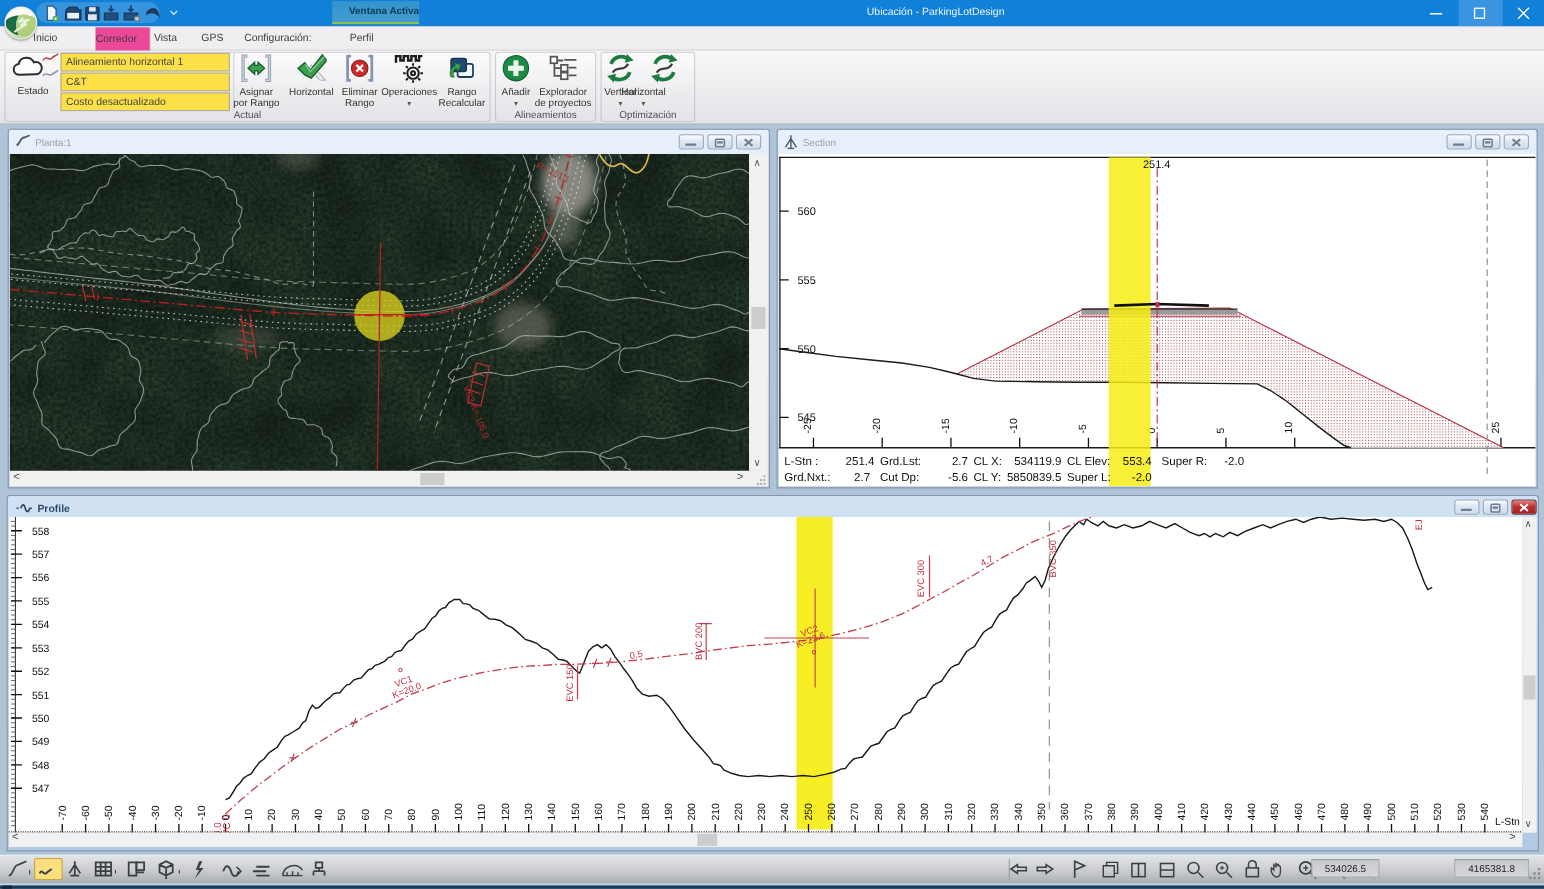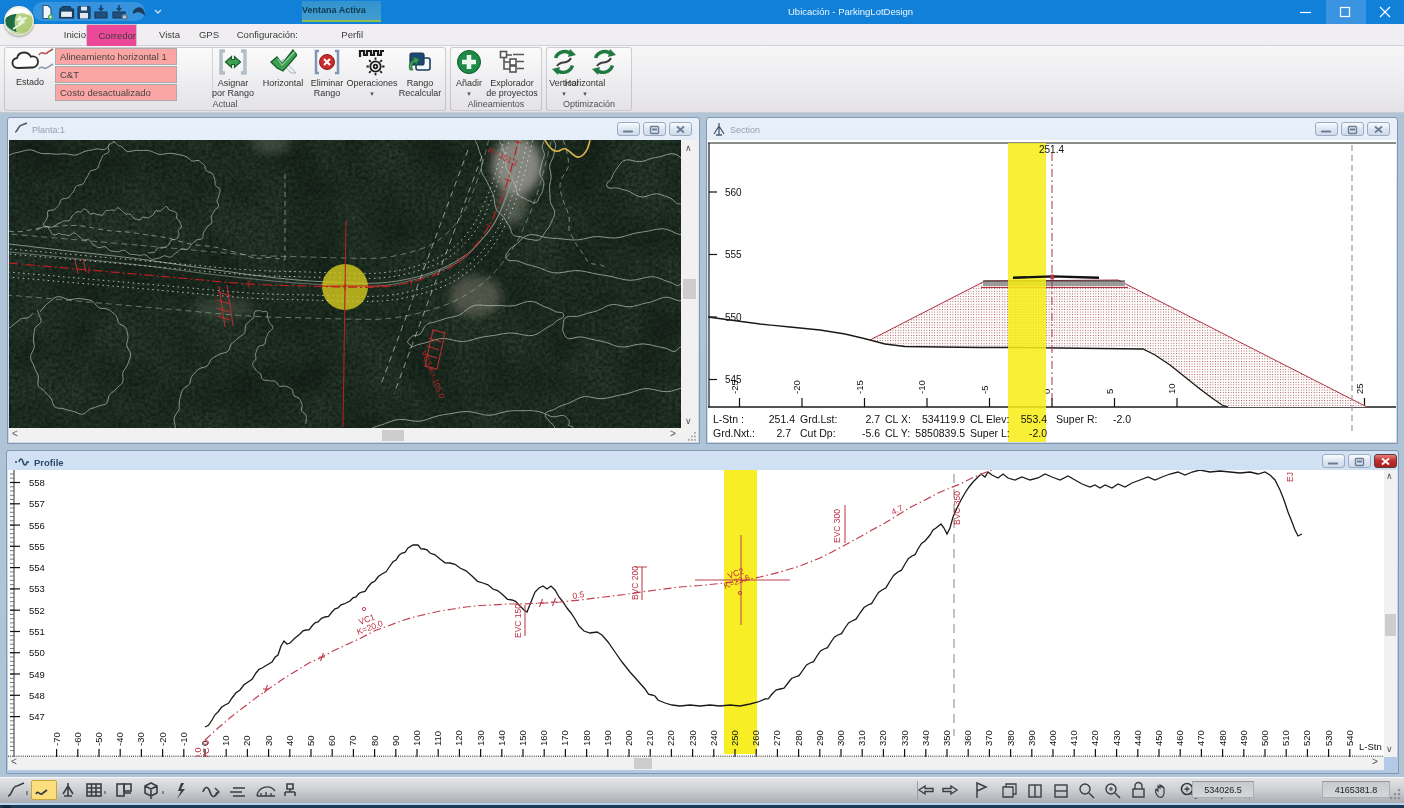--- a/index.html
+++ b/index.html
@@ -2,30 +2,30 @@
 <html><head><meta charset="utf-8">
 <style>
 *{margin:0;padding:0;box-sizing:border-box}
 html,body{width:1404px;height:808px;overflow:hidden;font-family:"Liberation Sans",sans-serif;background:#a7b8ca}
 .ab{position:absolute}
 #titlebar{left:0;top:0;width:1404px;height:24px;background:#1080d8}
 #qat{left:33px;top:2px;width:112px;height:19px;background:rgba(255,255,255,.16);border-radius:10px}
 #logo{left:4px;top:6px;width:30px;height:30px;border-radius:50%;z-index:60;
  background:radial-gradient(circle at 45% 28%, #fefdf8 0%, #f5f3e8 40%, #e4e8d2 58%, #b5cc8a 78%, #7da95f 100%);
  box-shadow:0 1px 2px rgba(0,0,0,.35)}
-#ventana{left:302px;top:1px;width:79px;height:21px;background:linear-gradient(rgba(155,200,180,.25),rgba(170,215,185,.33));border-bottom:2px solid #8cbe52;color:#0d3b50;font-size:9px;font-weight:bold;text-align:left;line-height:18px}
+#ventana{left:302px;top:1px;width:79px;height:21px;background:linear-gradient(rgba(155,200,180,.25),rgba(170,215,185,.33));border-bottom:2px solid #8cbe52;color:#0d3b50;font-size:9px;font-weight:bold;text-align:right;line-height:18px}
 #apptitle{left:788px;top:6px;color:#eef6fd;font-size:9.5px}
 #tabrow{left:0;top:24px;width:1404px;height:22px;background:#f0eef1;border-bottom:1px solid #d5d2d7}
-.tab{position:absolute;top:0;height:22px;font-size:9.5px;color:#3c3c3c;text-align:right;line-height:21px}
+.tab{position:absolute;top:0;height:22px;font-size:9.5px;color:#3c3c3c;text-align:left;line-height:21px}
 .tabsel{background:#ec4899;border:1px solid #c9c7cc;border-bottom:none;border-radius:2px 2px 0 0;z-index:5}
 #ribbon{left:0;top:46px;width:1404px;height:67px;background:linear-gradient(#f7f6f7,#ecebee 60%,#e4e2e6);border-bottom:1px solid #c7c9cc}
 .rgroup{position:absolute;top:1px;height:64px;border:1px solid rgba(155,155,165,.45);border-radius:3px;background:linear-gradient(rgba(255,255,255,.5),rgba(255,255,255,0) 60%)}
 .rglabel{position:absolute;bottom:2px;width:100%;text-align:center;font-size:9px;color:#4e4e50}
 .rbtn{position:absolute;font-size:9px;color:#333;text-align:center;line-height:10px}
-.rfield{position:absolute;left:55px;width:122px;height:17px;background:#fca5a5;border:1px solid #ababab;font-size:9.5px;color:#444;padding:1px 0 0 4px;line-height:14px}
+.rfield{position:absolute;left:55px;width:154px;height:17px;background:#fde047;border:1px solid #ababab;font-size:9.5px;color:#444;padding:1px 0 0 4px;line-height:14px}
 .win{position:absolute;background:linear-gradient(#e8f0fa,#c9d8ea);border:1px solid #8696ac;border-radius:3px 3px 0 0}
 .wbtn{position:absolute;top:4px;width:23px;height:14px;border:1px solid #9cabc2;border-radius:3px;background:linear-gradient(#fbfdfe,#dfe8f2 45%,#cfdbea)}
 #statusbar{left:0;top:777px;width:1404px;height:26px;background:linear-gradient(#e3e4e6,#c9cbcf 55%,#aaadb2);border-top:1px solid #f8f8f8}
 #bluestrip{left:0;top:803px;width:1404px;height:2px;background:#b7d3ee}
 #navystrip{left:0;top:805px;width:1404px;height:3px;background:#1d3a55}
 .coordbox{position:absolute;top:781px;height:17px;border:1px solid #aaadb2;border-top-color:#94979c;background:linear-gradient(#c9cbcf,#d4d6d9);font-size:9px;color:#222;text-align:center;line-height:16px}
 </style></head><body>
 
 <div id="titlebar" class="ab"></div>
 <div id="qat" class="ab"></div>

